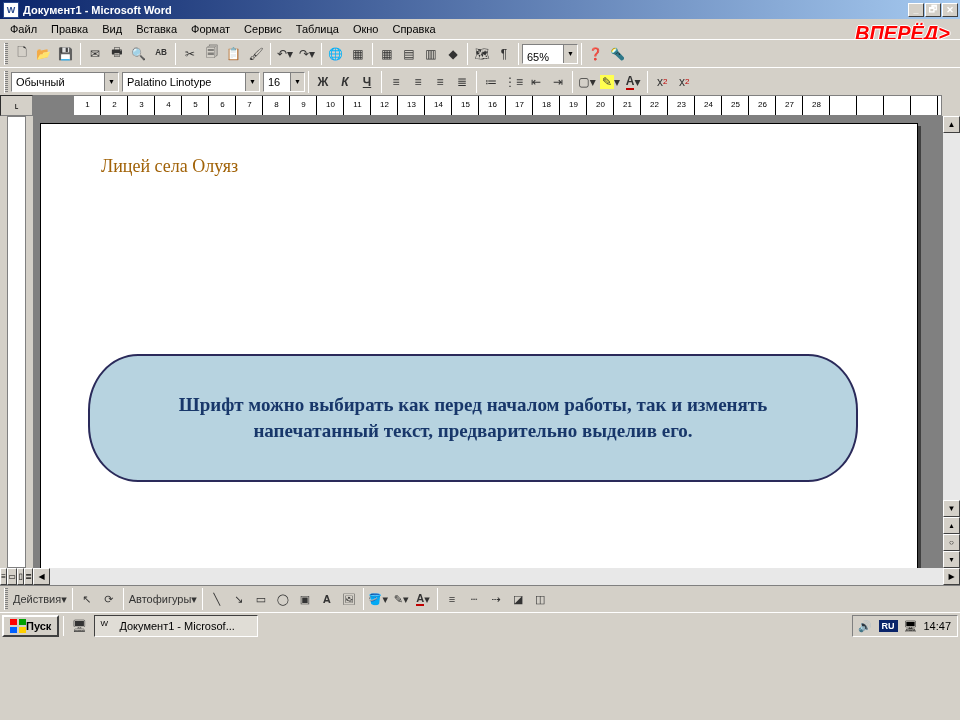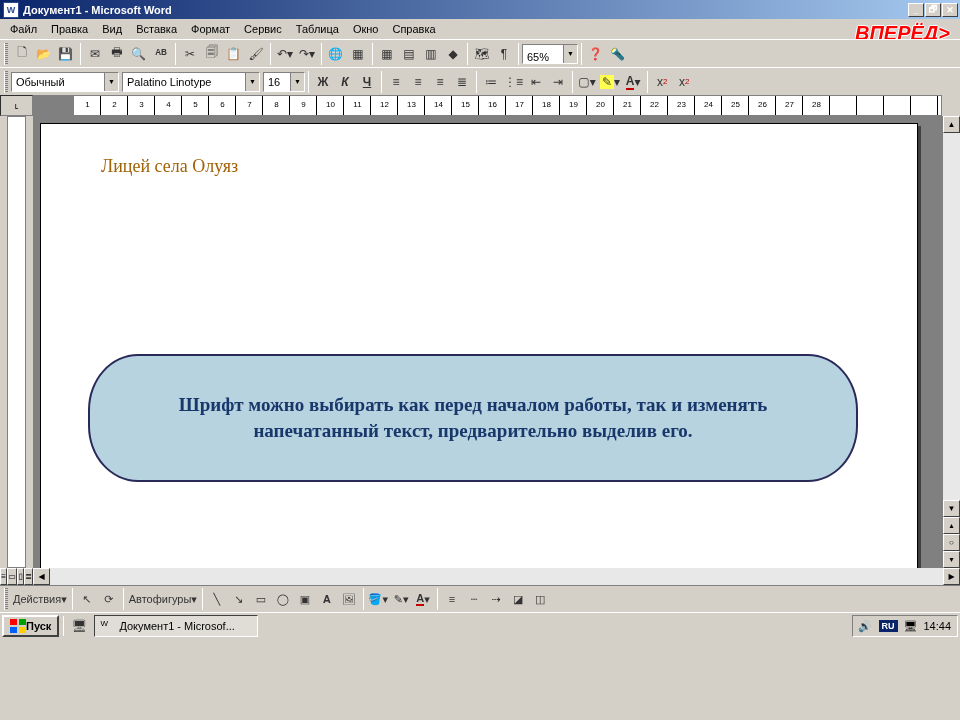--- a/index.html
+++ b/index.html
@@ -301,16 +301,16 @@
     <span class="sep" style="height:20px;margin:0 4px"></span>
     <span class="tbtn">🖥</span>
     <div class="task-btn">
       <span class="ticon" style="width:14px;height:14px;font-size:8px">W</span>
       <span>Документ1 - Microsof...</span>
     </div>
     <div class="tray">
       <span>🔊</span>
       <span class="lang">RU</span>
       <span>🖥</span>
-      <span>14:44</span>
+      <span>14:47</span>
     </div>
   </div>
 </div>
 
 </body></html>

